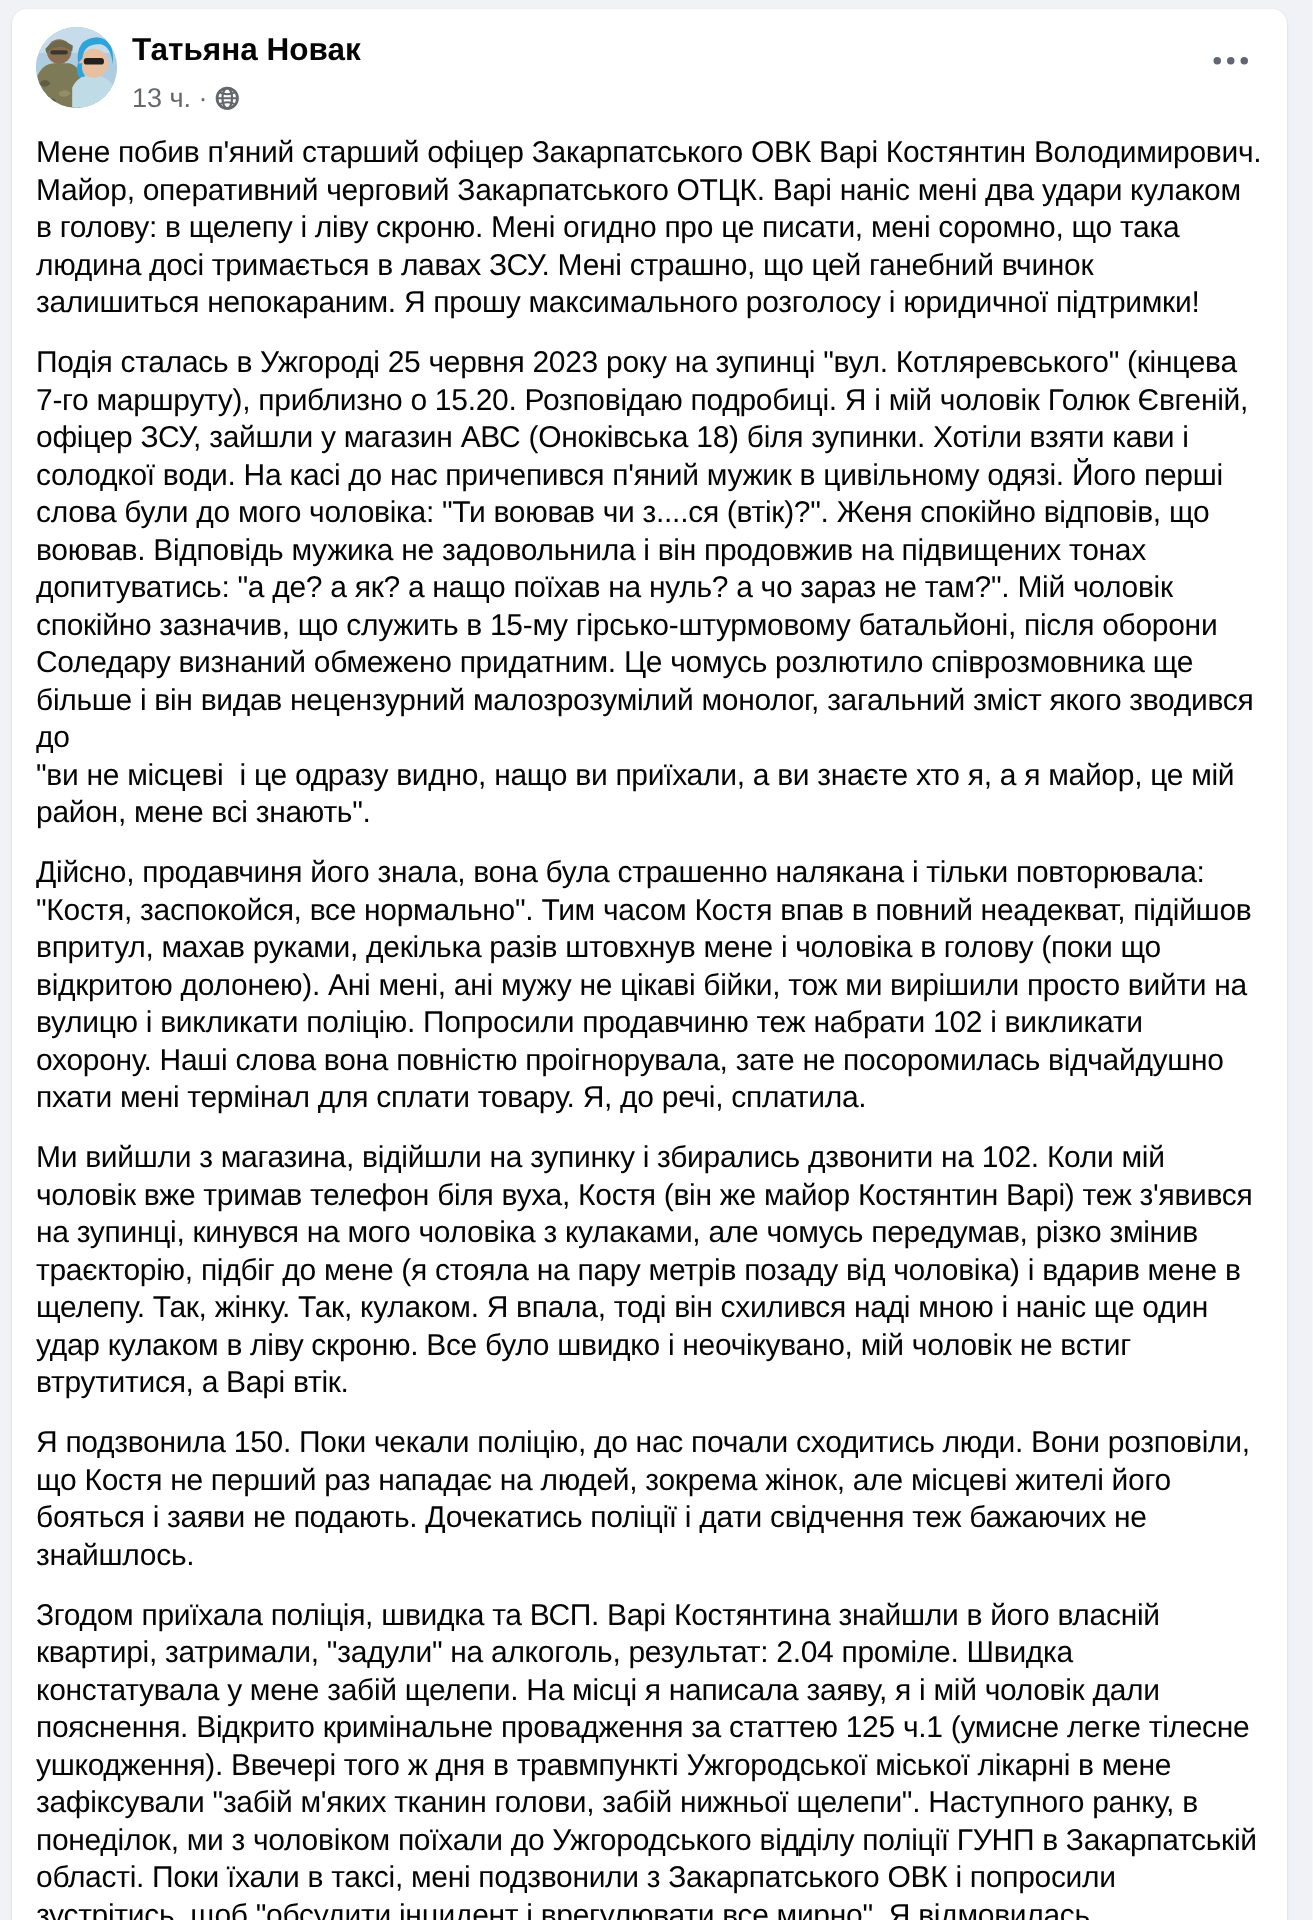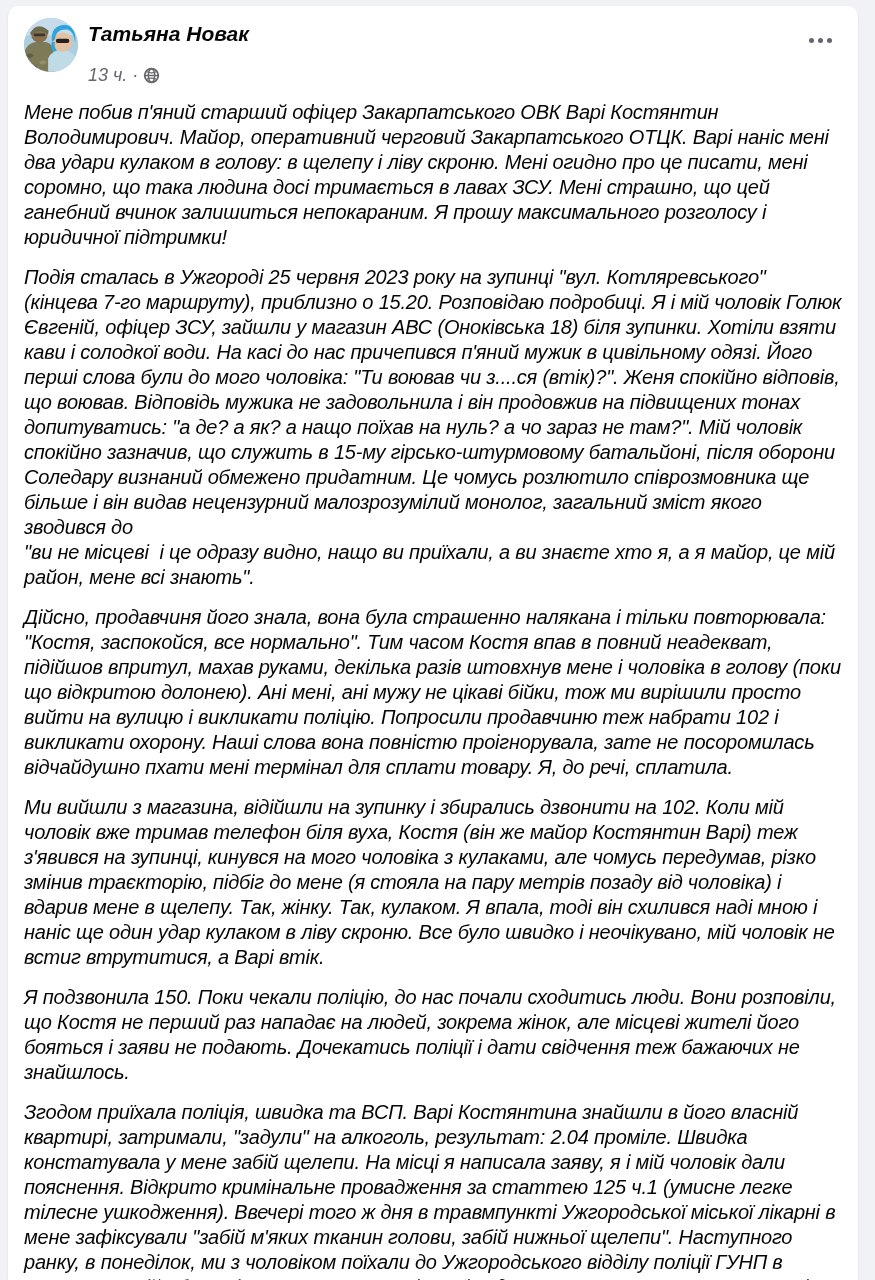--- a/index.html
+++ b/index.html
@@ -18,21 +18,20 @@
     position: absolute;
     left: 8px;
     top: 6px;
     width: 850px;
     height: 1274px;
     background: #ffffff;
     border-radius: 10px 10px 0 0;
     box-shadow: 0 1px 2px rgba(0,0,0,0.12);
     padding: 12px 16px 0 16px;
     box-sizing: border-box;
-    font-style: italic;
   }
   .post-header {
     display: flex;
     align-items: flex-start;
     gap: 10px;
   }
   .avatar {
     width: 54px;
     height: 54px;
     border-radius: 50%;
@@ -51,21 +50,21 @@
     cursor: pointer;
     display: inline-block;
   }
   .sub-row {
     display: flex;
     align-items: center;
     gap: 5px;
     color: #65676b;
     font-size: 18px;
     line-height: 22px;
-    margin-top: 17px;
+    margin-top: 7px;
   }
   .timestamp { cursor: pointer; }
   .dot-sep { color: #65676b; }
   .globe { display: inline-flex; align-items: center; }
   .globe svg { display: block; }
   .more-btn {
     background: none;
     border: none;
     display: flex;
     align-items: center;

